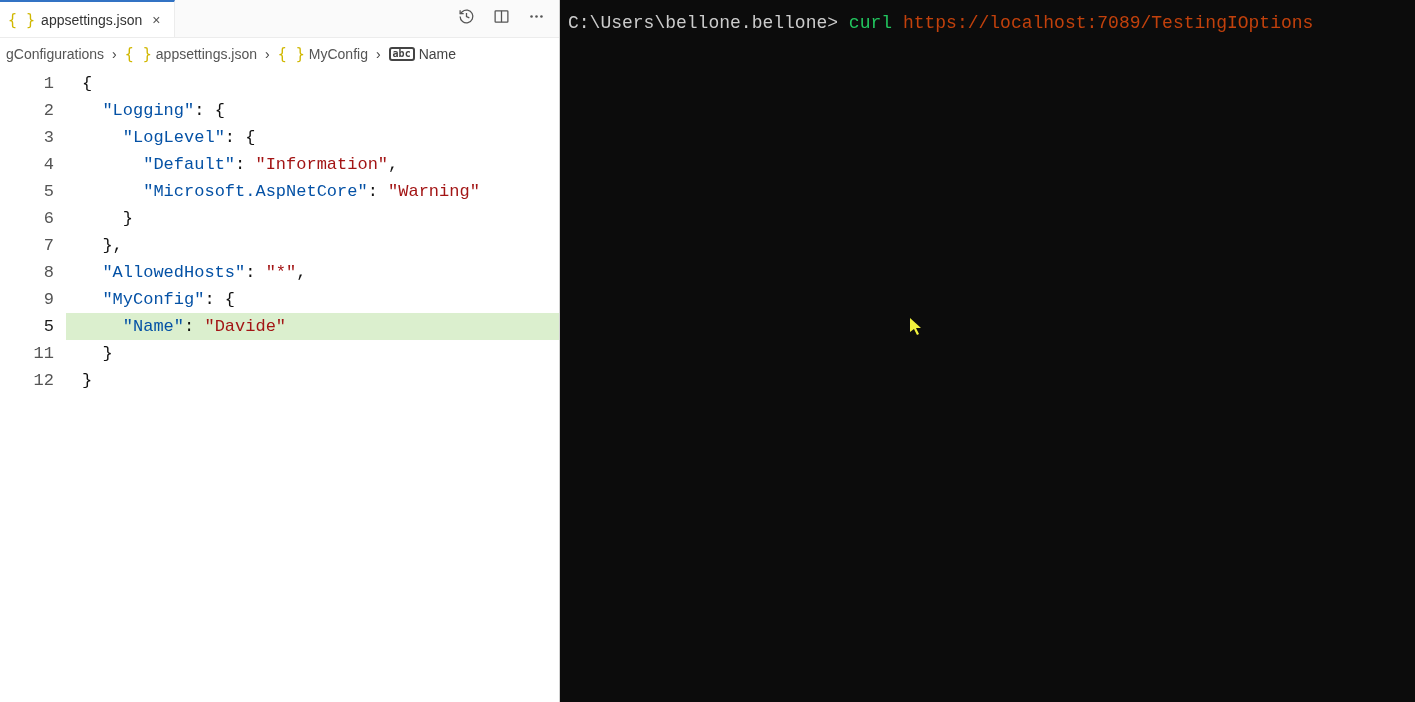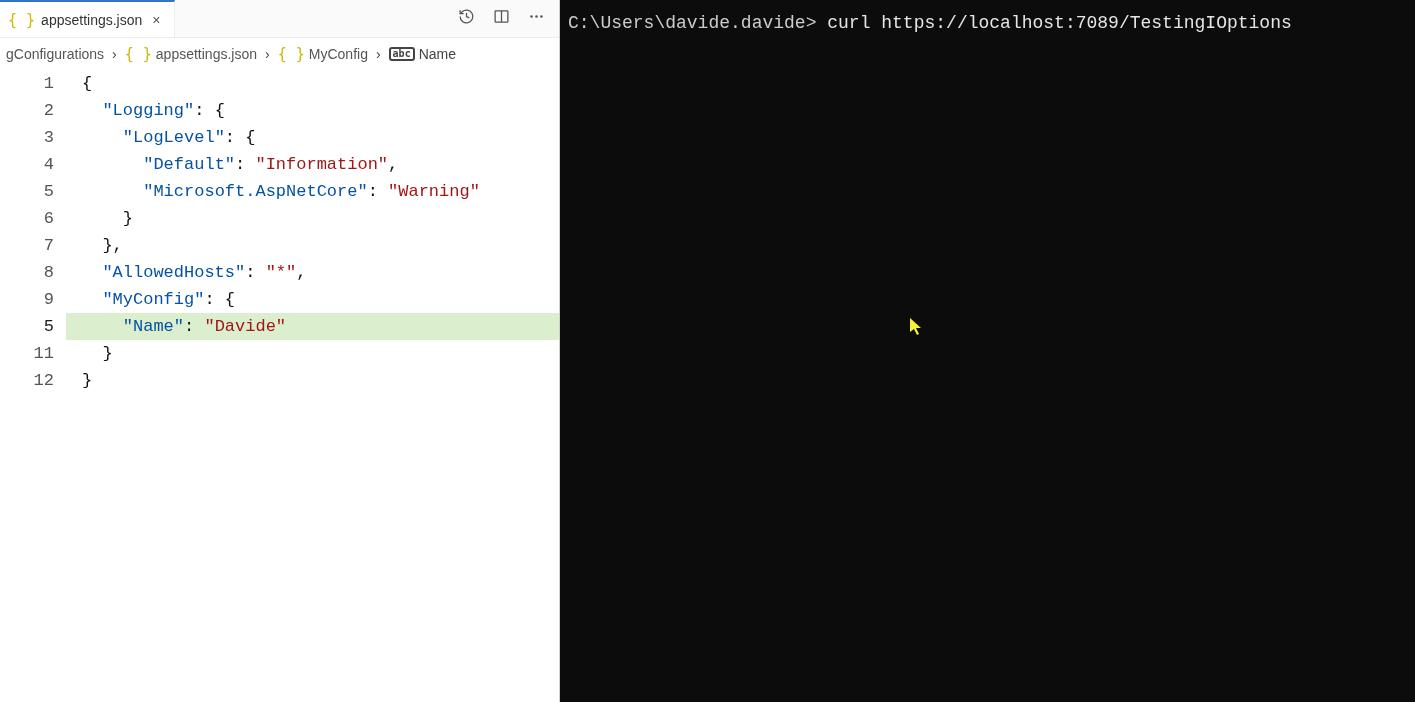--- a/index.html
+++ b/index.html
@@ -31,22 +31,22 @@
 .code-line.highlight { background:#dbefce; }
 .tk-brace { color:#111;}
 .tk-key { color:#0451a5;}
 .tk-colon { color:#111;}
 .tk-str { color:#a31515;}
 .tk-punc { color:#111;}
 .right-panel { flex:1; height:100%; background:#0c0c0c; color:#e6e6e6; font-family:Consolas,'Courier New',monospace; font-size:18px; padding:10px 8px; position:relative;}
 .term-line { white-space:pre-wrap; line-height:26px;}
 .prompt-path { color:#cccccc;}
 .prompt-sep { color:#cccccc;}
-.cmd-name { color:#e5e5e5;}
-.cmd-arg { color:#e5e5e5;}
+.cmd-name { color:#22c55e;}
+.cmd-arg { color:#c2410c;}
 .term-cursor { display:inline-block; border-right:1px solid #e6e6e6; height:22px; vertical-align:middle;}
 .mouse-cursor { position:absolute; left:350px; top:318px; width:12px; height:18px; }
 .mouse-cursor svg polygon { fill:#f2f23c; }
 </style>
 </head>
 <body>
 
 <div class="left-panel">
 
   <div class="tab-bar">
@@ -126,19 +126,19 @@
         <div class="code-line"><span>  </span><span class="tk-key">"MyConfig"</span><span class="tk-colon">: </span><span class="tk-brace">{</span></div>
         <div class="code-line highlight"><span>    </span><span class="tk-key">"Name"</span><span class="tk-colon">: </span><span class="tk-str">"Davide"</span></div>
         <div class="code-line"><span>  </span><span class="tk-brace">}</span></div>
         <div class="code-line"><span></span><span class="tk-brace">}</span></div>
       </div>
   </div>
 
 </div>
 
 <div class="right-panel">
-  <div class="term-line"><span class="prompt-path">C:\Users\davide.davide</span><span class="prompt-sep">&gt; </span><span class="cmd-name">curl</span><span class="cmd-arg"> https://localhost:7089/TestingIOptions</span></div>
+  <div class="term-line"><span class="prompt-path">C:\Users\bellone.bellone</span><span class="prompt-sep">&gt; </span><span class="cmd-name">curl</span><span class="cmd-arg"> https://localhost:7089/TestingIOptions</span></div>
   <div class="mouse-cursor">
     <svg viewBox="0 0 12 18">
         <polygon points="0,0 0,14 4,11 7,17 9,16 6,10 11,10"></polygon>
       </svg>
   </div>
 </div>
 
 </body></html>

